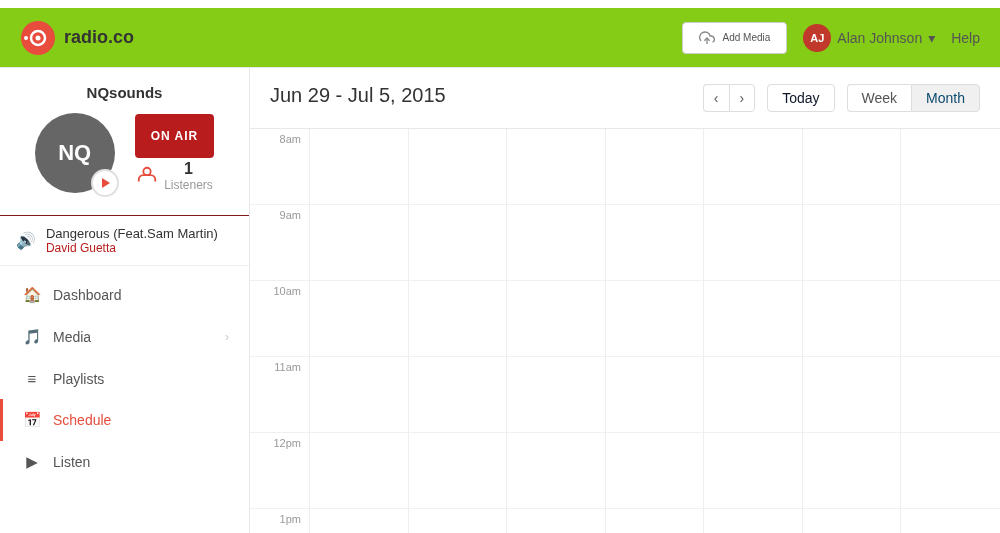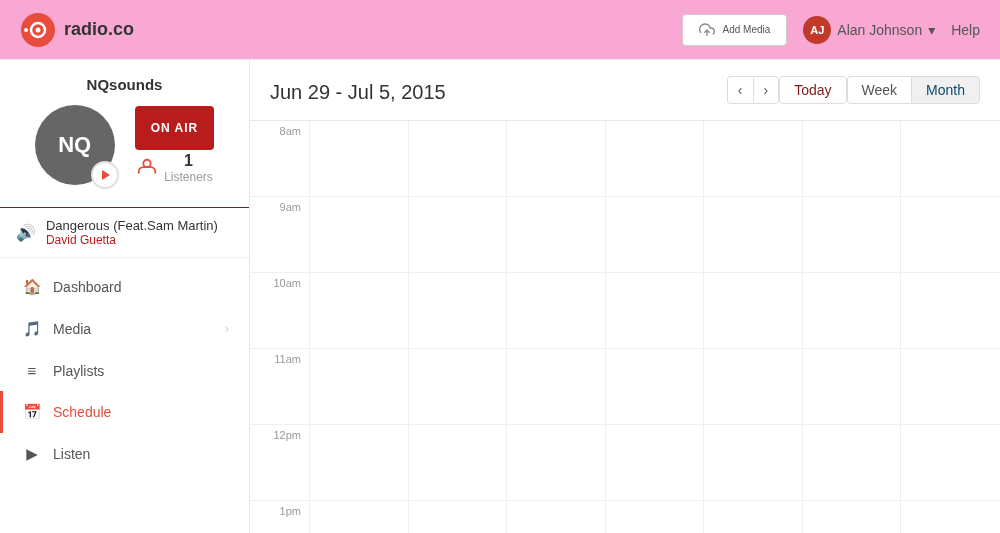--- a/index.html
+++ b/index.html
@@ -1,27 +1,28 @@
 <!DOCTYPE html>
 <html><head>
   <meta charset="utf-8">
   <style>
     * { box-sizing: border-box; margin: 0; padding: 0; }
     body { font-family: 'Helvetica Neue', Arial, sans-serif; background: #fff; color: #444; font-size: 14px; }
 
     
     .top-nav {
       height: 60px;
-      background: #f9a8d4;
+      background: #84cc16;
       border-bottom: 1px solid #e8e8e8;
       display: flex;
       align-items: center;
       padding: 0 20px;
       position: relative;
       z-index: 10;
+      margin-top: 8px;
     }
     .logo-area {
       display: flex;
       align-items: center;
       gap: 8px;
     }
     .logo-icon {
       width: 36px;
       height: 36px;
     }
@@ -190,21 +191,22 @@
     
     .main-content {
       flex: 1;
       display: flex;
       flex-direction: column;
       overflow: hidden;
     }
     .calendar-header {
       padding: 16px 20px;
       display: flex;
-      align-items: flex-end;
+      align-items: flex-start;
+      gap: 12px;
       border-bottom: 1px solid #e8e8e8;
     }
     .calendar-title {
       font-size: 20px;
       font-weight: 400;
       color: #333;
       flex: 1;
     }
     .nav-arrows {
       display: flex;
@@ -220,21 +222,21 @@
     }
     .arrow-btn:first-child { border-radius: 4px 0 0 4px; border-right: none; }
     .arrow-btn:last-child { border-radius: 0 4px 4px 0; }
     .today-btn {
       border: 1px solid #ddd;
       background: #fff;
       padding: 5px 14px;
       border-radius: 4px;
       cursor: pointer;
       font-size: 14px;
-      color: #7f1d1d;
+      color: #0f172a;
     }
     .view-btns {
       display: flex;
     }
     .view-btn {
       border: 1px solid #ddd;
       background: #fff;
       padding: 5px 14px;
       cursor: pointer;
       font-size: 14px;

